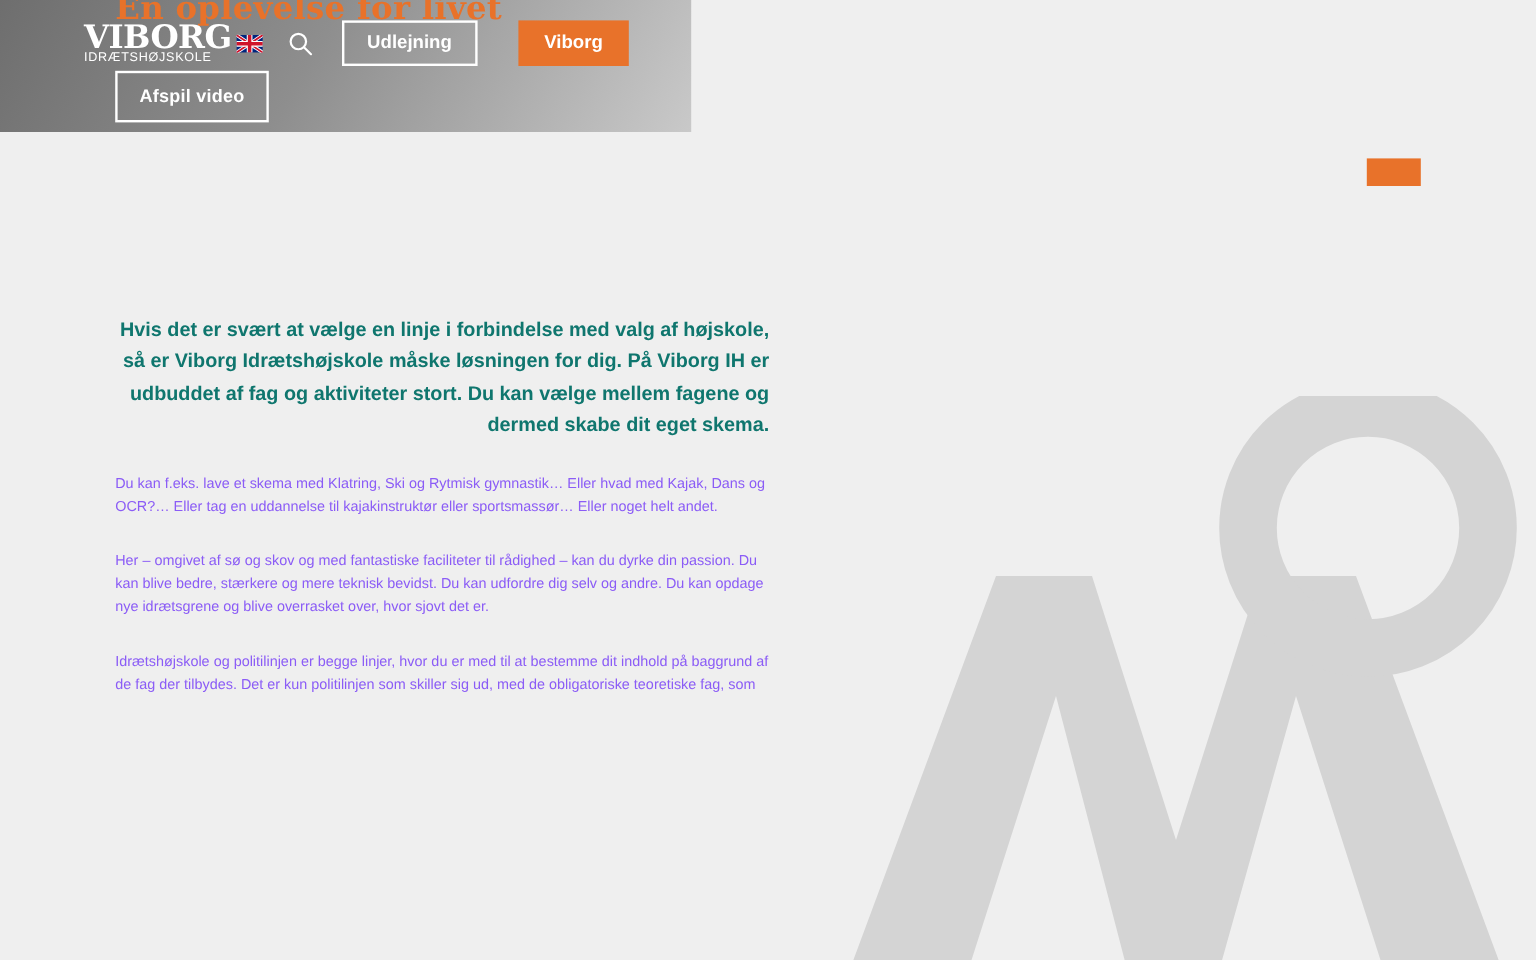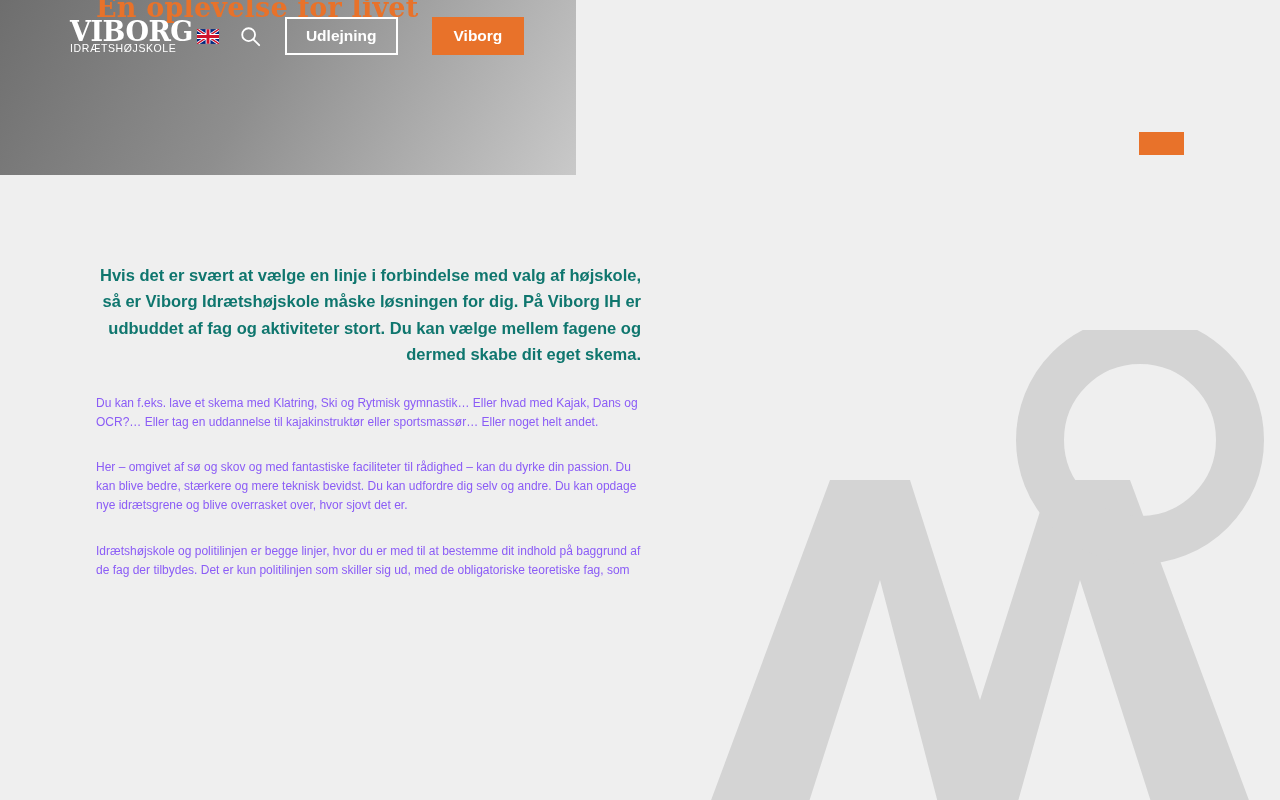--- a/index.html
+++ b/index.html
@@ -21,21 +21,21 @@
     background: #efefef;
     overflow: hidden;
   }
 
   
   .hero {
     position: absolute;
     left: 0;
     top: 0;
     width: 576px;
-    height: 175px;
+    height: 110px;
     background: linear-gradient(120deg, #6e6e6e 0%, #8e8e8e 45%, #c9c9c9 100%);
   }
   .hero-title {
     position: absolute;
     left: 96px;
     top: -8px;
     font-family: "DejaVu Serif", serif;
     font-weight: bold;
     font-size: 27px;
     color: #e8722a;
@@ -206,20 +206,21 @@
   }
   .para.last { margin-bottom: 0; }
 </style>
 </head>
 <body>
 
 <div class="page">
 
   <div class="hero">
     <div class="hero-title">En oplevelse for livet</div>
+    <div class="hero-btn">Afspil video</div>
   </div>
 
   <div class="watermark">
     <svg width="640" height="500" viewBox="0 0 640 500" xmlns="http://www.w3.org/2000/svg" aria-hidden="true">
       <path d="M20 500 L150 150 L230 150 L300 370 L370 150 L450 150 L580 500 L480 500 L400 250 L330 500 L265 500 L200 250 L120 500 Z" fill="#d4d4d4"></path>
       <circle cx="460" cy="110" r="100" fill="none" stroke="#d4d4d4" stroke-width="48"></circle>
     </svg>
   </div>
 
   <div class="orange-chip"></div>

